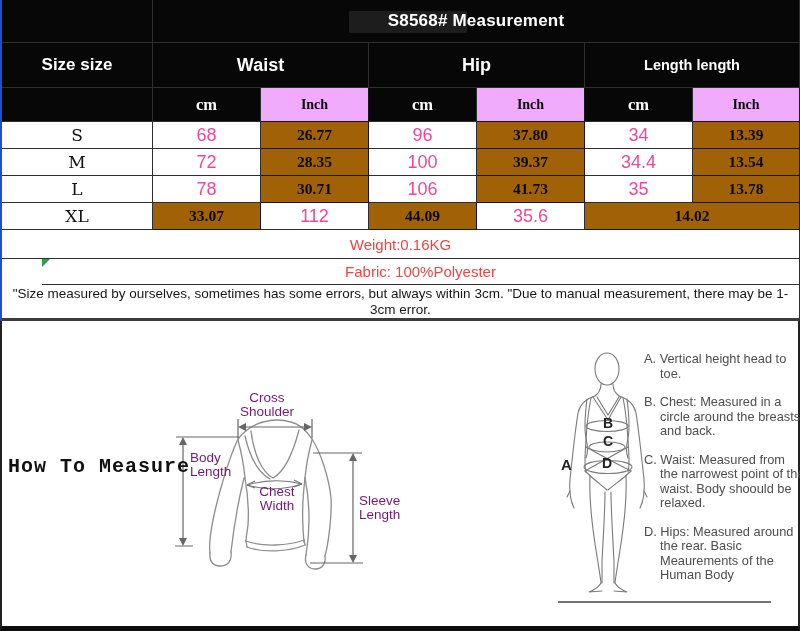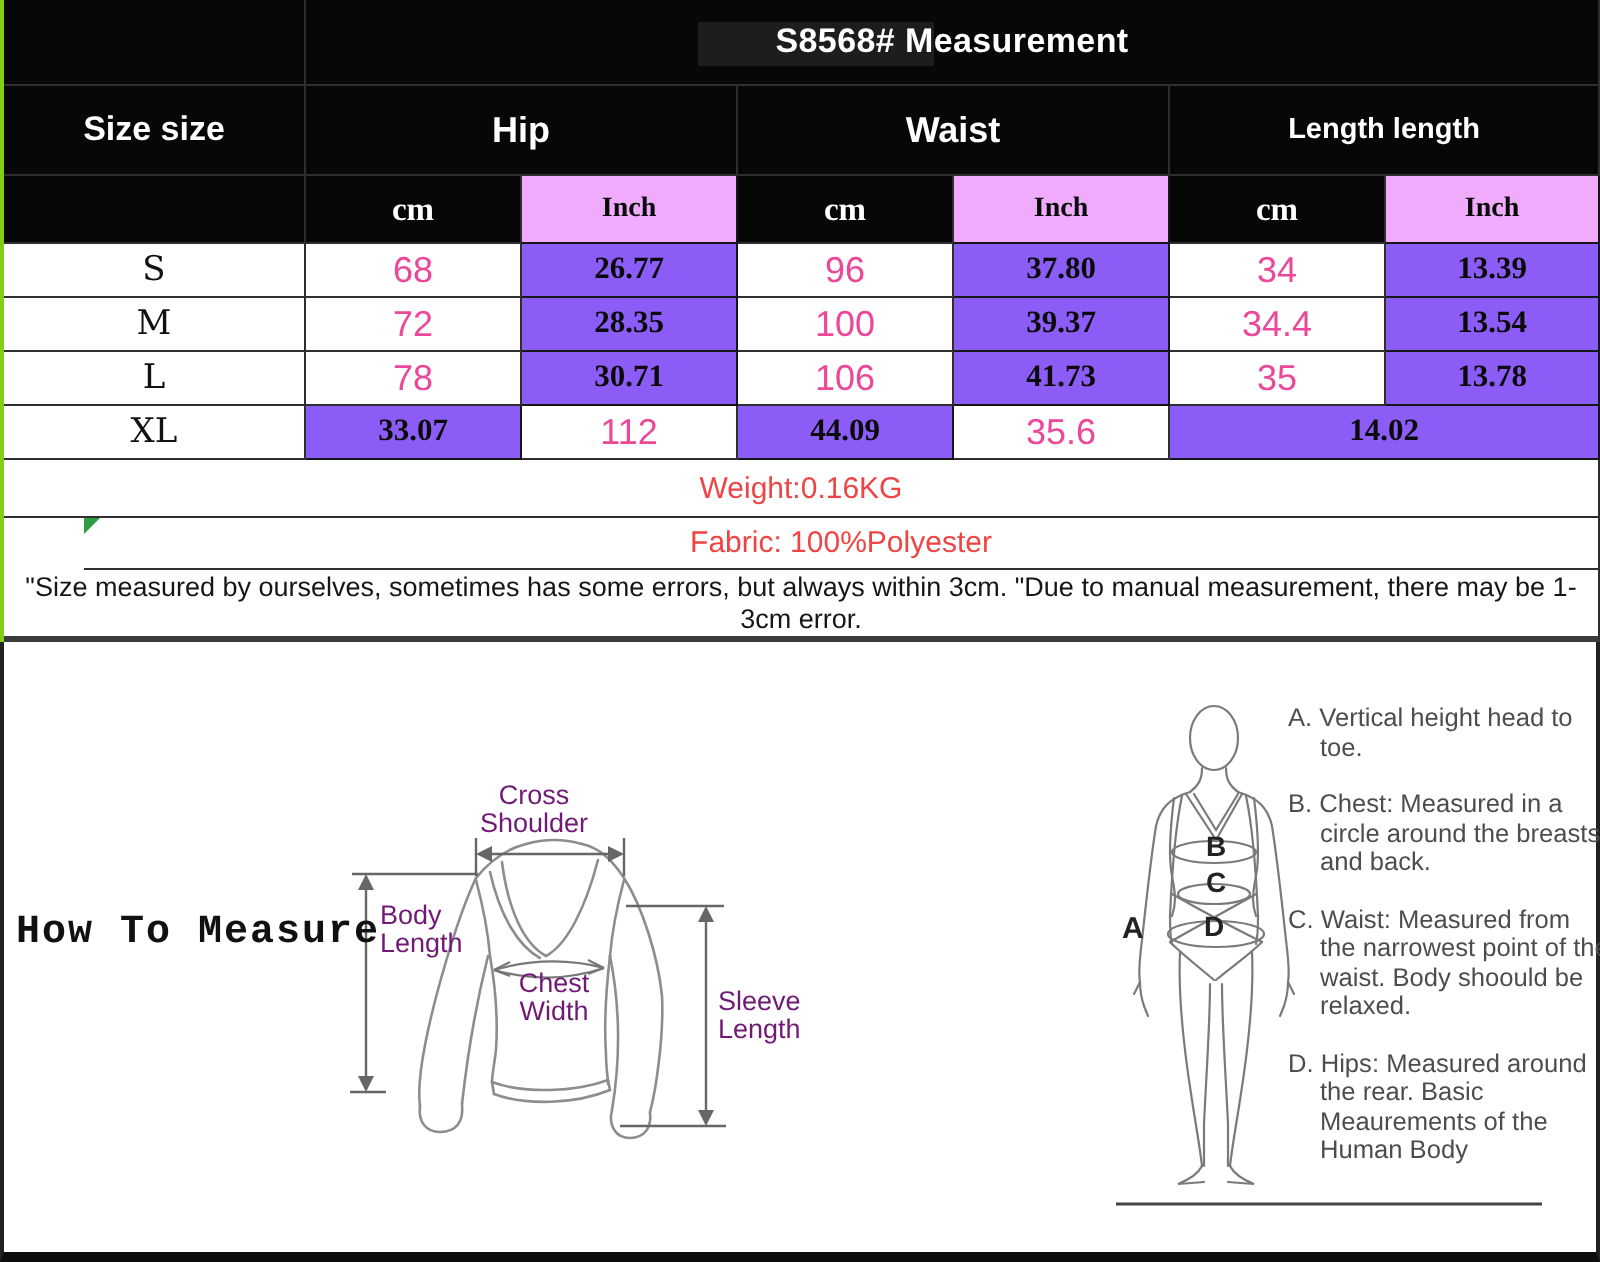--- a/index.html
+++ b/index.html
@@ -1,21 +1,21 @@
 <!DOCTYPE html>
 <html><head>
 <meta charset="utf-8">
 <style>
   html,body{margin:0;padding:0;background:#fff;}
   *{box-sizing:border-box;}
   #stage{position:relative;width:800px;height:631px;background:#fff;overflow:hidden;
          font-family:"Liberation Sans",sans-serif;}
 
   
-  .tbl{position:absolute;left:0;top:0;width:800px;border-left:2px solid #84cc16;}
+  .tbl{position:absolute;left:0;top:0;width:800px;border-left:2px solid #1d4ed8;}
   .trow{display:flex;width:798px;}
   .tcell{display:flex;align-items:center;justify-content:center;
          border-right:1px solid #2e2e2e;border-bottom:1px solid #2e2e2e;
          overflow:hidden;position:relative;}
   .w-size{flex:0 0 151px;}
   .w-col{flex:0 0 108px;}
   .w-col.last{flex:1;}
   .w-full{flex:1;}
   .blackcell{background:#070707;color:#fff;}
   .r1{height:43px;}
@@ -29,21 +29,21 @@
   .title-hl{position:absolute;left:196px;top:11px;width:118px;height:22px;background:#1d1d1d;z-index:0;}
   .size-hdr{font-weight:bold;font-size:17px;}
   .grp{font-weight:bold;font-size:18px;}
   .grp-sm{font-weight:bold;font-size:14.5px;}
   .c-unit-cm{background:#070707;color:#fff;font-family:"Liberation Serif",serif;
              font-weight:bold;font-size:16.5px;}
   .c-unit-inch{background:#f0abfc;color:#0a0a0a;font-family:"Liberation Serif",serif;
                font-weight:bold;font-size:14px;border-right:1px solid #161616;border-bottom:1px solid #161616;}
   .c-size{font-family:"DejaVu Serif",serif;font-size:17px;color:#111;background:#fff;}
   .c-cm{font-size:18px;color:#ec4899;background:#fff;}
-  .c-inch{background:#8b5cf6;font-family:"Liberation Serif",serif;font-weight:bold;
+  .c-inch{background:#a16207;font-family:"Liberation Serif",serif;font-weight:bold;
           font-size:15.5px;color:#0a0a0a;border-right:1px solid #161616;border-bottom:1px solid #161616;}
   .c-info{background:#fff;font-size:15px;color:#ef4444;}
   .c-note{background:#fff;font-size:13.5px;color:#161616;text-align:center;line-height:16px;padding:2px 8px;}
   .green-corner{position:absolute;left:0;top:0;width:0;height:0;
                 border-top:8px solid #2f9e44;border-right:8px solid transparent;}
 
   
   .measure{position:absolute;left:0;top:321px;width:800px;height:310px;background:#fff;
            border-left:2px solid #222;border-right:2px solid #222;border-bottom:5px solid #0d0d0d;}
   .measure svg{position:absolute;left:0;top:0;}
@@ -70,24 +70,24 @@
         <div class="title-hl"></div>
         <span class="title-text">S8568# Measurement</span>
       </div>
     </div>
 
     <div class="trow">
       <div class="tcell blackcell w-size r2">
         <span class="size-hdr">Size size</span>
       </div>
       <div class="tcell blackcell r2" style="flex:0 0 216px;">
+        <span class="grp">Waist</span>
+      </div>
+      <div class="tcell blackcell r2" style="flex:0 0 216px;">
         <span class="grp">Hip</span>
-      </div>
-      <div class="tcell blackcell r2" style="flex:0 0 216px;">
-        <span class="grp">Waist</span>
       </div>
       <div class="tcell blackcell r2 w-full">
         <span class="grp-sm">Length length</span>
       </div>
     </div>
 
     <div class="trow">
       <div class="tcell blackcell w-size r3"></div>
       <div class="tcell c-unit-cm w-col r3">cm</div>
       <div class="tcell c-unit-inch w-col r3">Inch</div>

